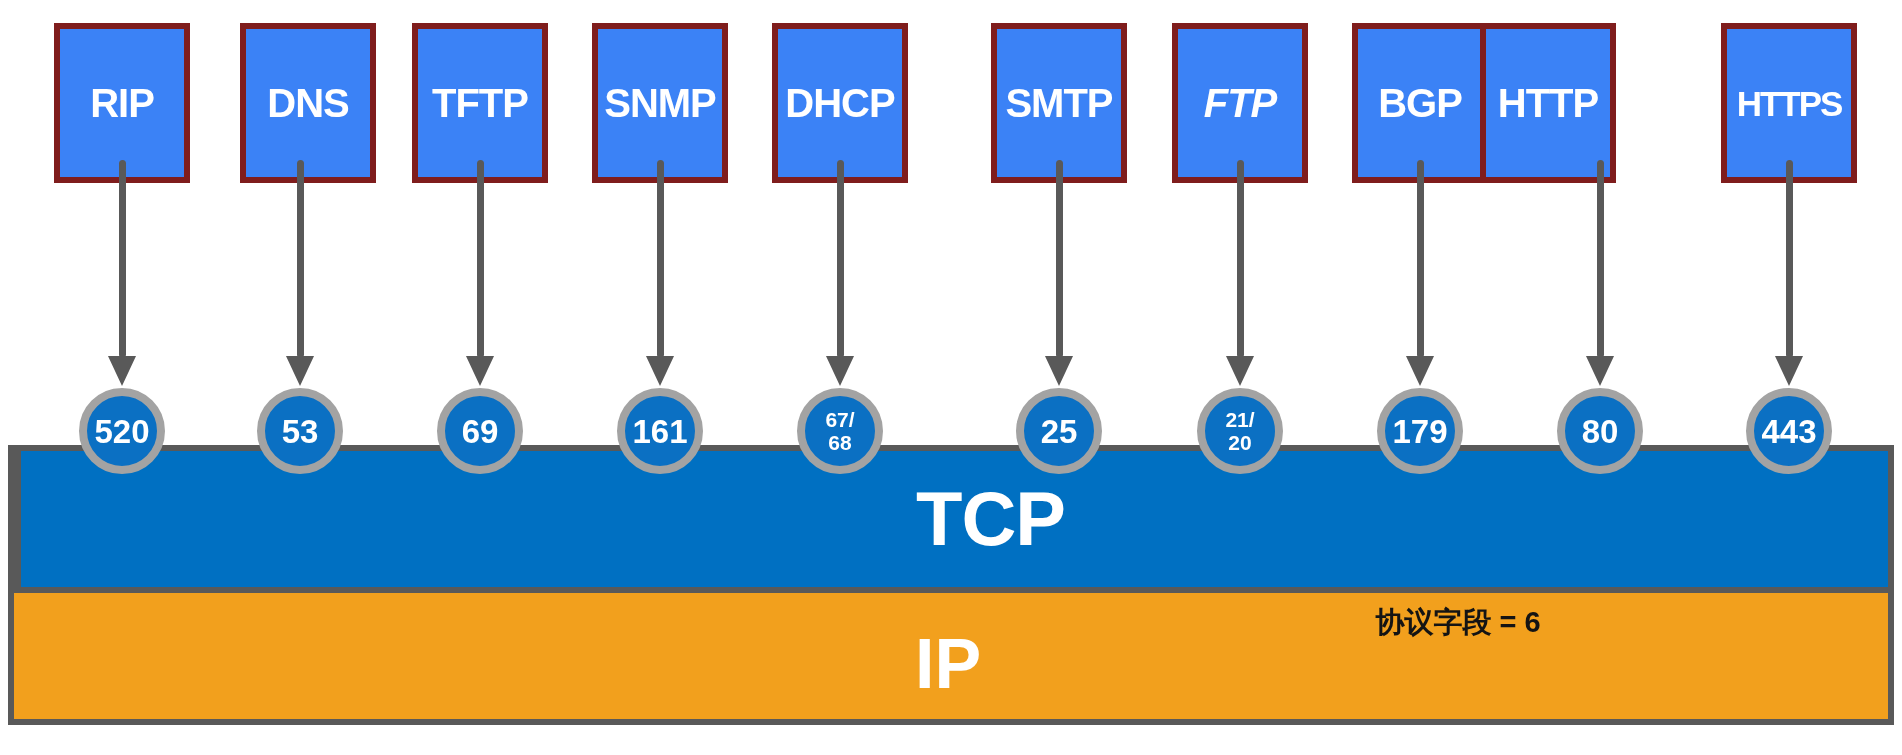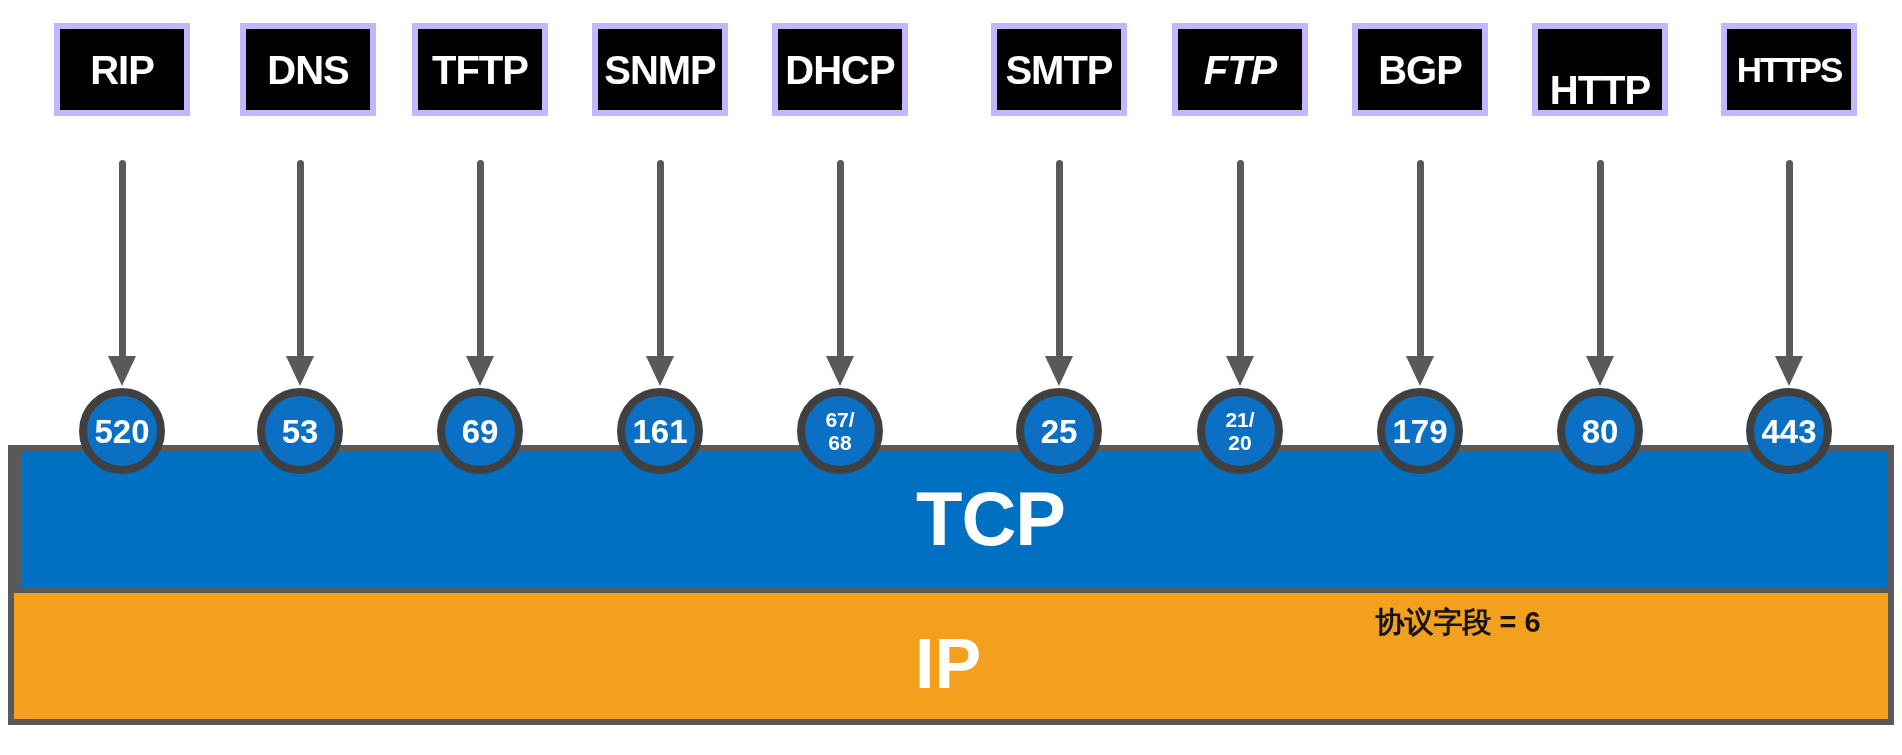--- a/index.html
+++ b/index.html
@@ -2,39 +2,39 @@
 <html><head>
 <meta charset="utf-8">
 <style>
   html,body{margin:0;padding:0;background:#ffffff;}
   .canvas{
     position:relative;width:1902px;height:755px;overflow:hidden;background:#ffffff;
     font-family:"Liberation Sans","DejaVu Sans",sans-serif;
   }
   
   .proto-box{
-    position:absolute;top:23px;width:136px;height:93px;box-sizing:border-box;
-    background:#000000;border:6px solid #c4b5fd;
+    position:absolute;top:23px;width:136px;height:160px;box-sizing:border-box;
+    background:#3b82f6;border:6px solid #7f1d1d;
     display:flex;align-items:center;justify-content:center;
   }
   .proto-box .box-label{
     color:#ffffff;font-weight:bold;font-size:40px;letter-spacing:-1px;line-height:1;
   }
   .proto-box.narrow-label .box-label{font-size:35px;letter-spacing:-2px;}
   .arrow-line{
     position:absolute;top:160px;width:7px;height:198px;background:#595959;border-radius:4px;
   }
   .arrow-head{
     position:absolute;top:356px;width:0;height:0;
     border-left:14px solid transparent;border-right:14px solid transparent;
     border-top:30px solid #595959;
   }
   .port-circle{
     position:absolute;top:388px;width:86px;height:86px;box-sizing:border-box;
-    background:#0B70C3;border:8px solid #404040;border-radius:50%;
+    background:#0B70C3;border:8px solid #a3a3a3;border-radius:50%;
     display:flex;align-items:center;justify-content:center;z-index:3;
   }
   .port-circle .port-label{
     color:#ffffff;font-weight:bold;font-size:33px;line-height:1;text-align:center;
   }
   .port-circle .port-label.two-line{font-size:21px;line-height:1.1;}
   
   .stack{
     position:absolute;left:8px;top:445px;width:1886px;height:280px;box-sizing:border-box;
     border:6px solid #595959;display:flex;flex-direction:column;z-index:1;
@@ -152,21 +152,21 @@
         <span class="box-label">BGP</span>
       </div>
       <div class="arrow-line" style="left: 1416.5px;"></div>
       <div class="arrow-head" style="left: 1406px;"></div>
       <div class="port-circle" style="left: 1377px;">
         <span class="port-label">179</span>
       </div>
     </div>
 
     <div>
-      <div class="proto-box" style="left: 1532px; align-items: flex-end;">
+      <div class="proto-box" style="left: 1480px;">
         <span class="box-label">HTTP</span>
       </div>
       <div class="arrow-line" style="left: 1596.5px;"></div>
       <div class="arrow-head" style="left: 1586px;"></div>
       <div class="port-circle" style="left: 1557px;">
         <span class="port-label">80</span>
       </div>
     </div>
 
     <div>

